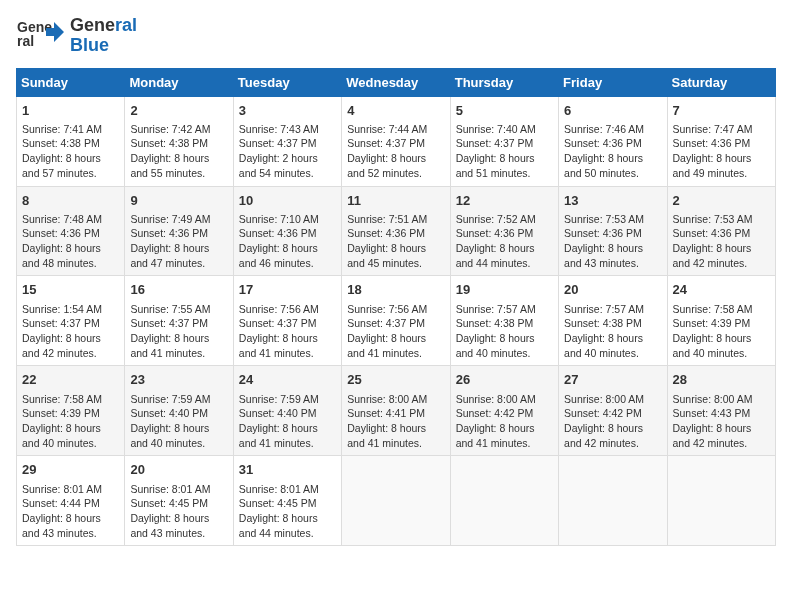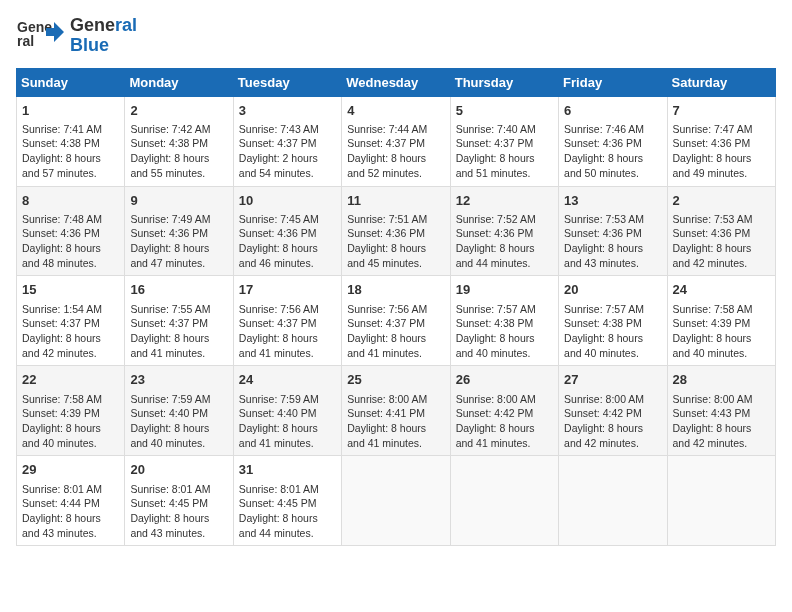--- a/index.html
+++ b/index.html
@@ -122,21 +122,21 @@
         <td><span class="day-num">2</span><span>Sunrise: 7:42 AM</span><br><span>Sunset: 4:38 PM</span><br><span>Daylight: 8 hours and 55 minutes.</span></td>
         <td><span class="day-num">3</span><span>Sunrise: 7:43 AM</span><br><span>Sunset: 4:37 PM</span><br><span>Daylight: 2 hours and 54 minutes.</span></td>
         <td><span class="day-num">4</span><span>Sunrise: 7:44 AM</span><br><span>Sunset: 4:37 PM</span><br><span>Daylight: 8 hours and 52 minutes.</span></td>
         <td><span class="day-num">5</span><span>Sunrise: 7:40 AM</span><br><span>Sunset: 4:37 PM</span><br><span>Daylight: 8 hours and 51 minutes.</span></td>
         <td><span class="day-num">6</span><span>Sunrise: 7:46 AM</span><br><span>Sunset: 4:36 PM</span><br><span>Daylight: 8 hours and 50 minutes.</span></td>
         <td><span class="day-num">7</span><span>Sunrise: 7:47 AM</span><br><span>Sunset: 4:36 PM</span><br><span>Daylight: 8 hours and 49 minutes.</span></td>
       </tr>
       <tr>
         <td><span class="day-num">8</span><span>Sunrise: 7:48 AM</span><br><span>Sunset: 4:36 PM</span><br><span>Daylight: 8 hours and 48 minutes.</span></td>
         <td><span class="day-num">9</span><span>Sunrise: 7:49 AM</span><br><span>Sunset: 4:36 PM</span><br><span>Daylight: 8 hours and 47 minutes.</span></td>
-        <td><span class="day-num">10</span><span>Sunrise: 7:45 AM</span><br><span>Sunset: 4:36 PM</span><br><span>Daylight: 8 hours and 46 minutes.</span></td>
+        <td><span class="day-num">10</span><span>Sunrise: 7:10 AM</span><br><span>Sunset: 4:36 PM</span><br><span>Daylight: 8 hours and 46 minutes.</span></td>
         <td><span class="day-num">11</span><span>Sunrise: 7:51 AM</span><br><span>Sunset: 4:36 PM</span><br><span>Daylight: 8 hours and 45 minutes.</span></td>
         <td><span class="day-num">12</span><span>Sunrise: 7:52 AM</span><br><span>Sunset: 4:36 PM</span><br><span>Daylight: 8 hours and 44 minutes.</span></td>
         <td><span class="day-num">13</span><span>Sunrise: 7:53 AM</span><br><span>Sunset: 4:36 PM</span><br><span>Daylight: 8 hours and 43 minutes.</span></td>
         <td><span class="day-num">2</span><span>Sunrise: 7:53 AM</span><br><span>Sunset: 4:36 PM</span><br><span>Daylight: 8 hours and 42 minutes.</span></td>
       </tr>
       <tr>
         <td><span class="day-num">15</span><span>Sunrise: 1:54 AM</span><br><span>Sunset: 4:37 PM</span><br><span>Daylight: 8 hours and 42 minutes.</span></td>
         <td><span class="day-num">16</span><span>Sunrise: 7:55 AM</span><br><span>Sunset: 4:37 PM</span><br><span>Daylight: 8 hours and 41 minutes.</span></td>
         <td><span class="day-num">17</span><span>Sunrise: 7:56 AM</span><br><span>Sunset: 4:37 PM</span><br><span>Daylight: 8 hours and 41 minutes.</span></td>
         <td><span class="day-num">18</span><span>Sunrise: 7:56 AM</span><br><span>Sunset: 4:37 PM</span><br><span>Daylight: 8 hours and 41 minutes.</span></td>

